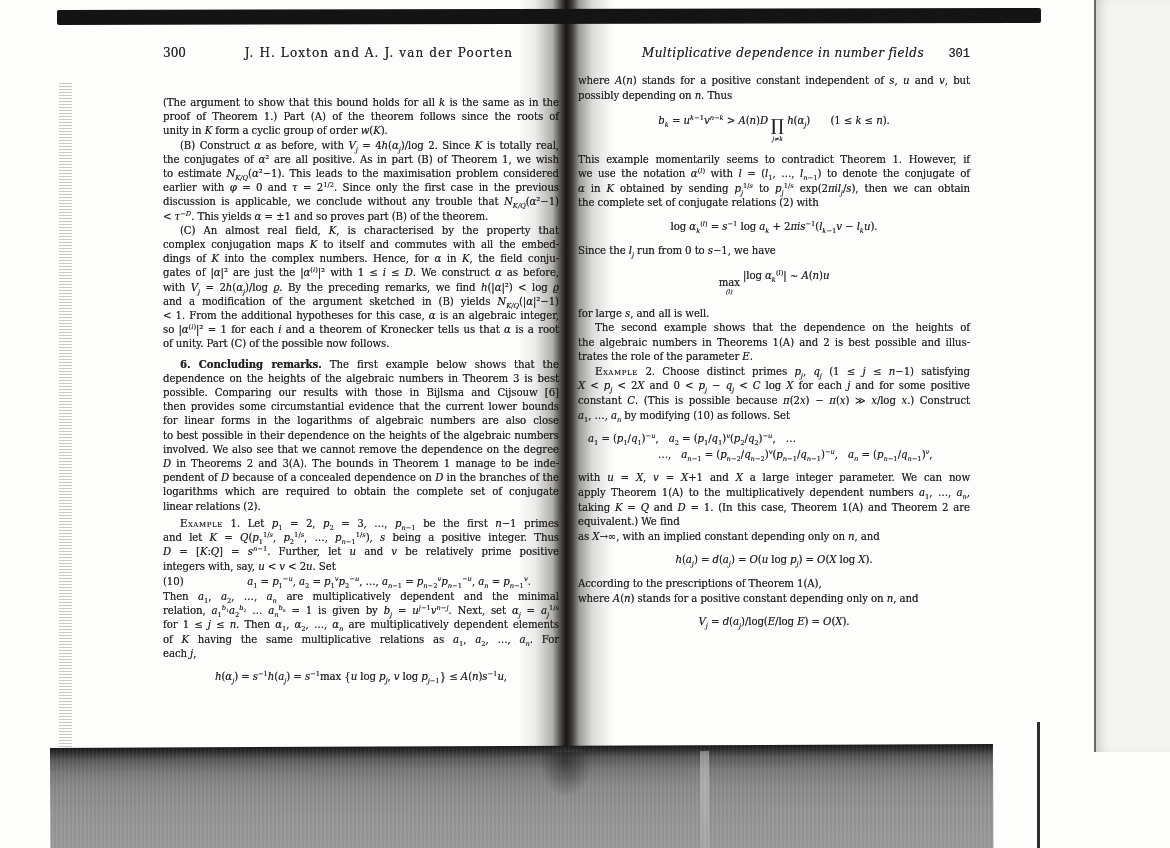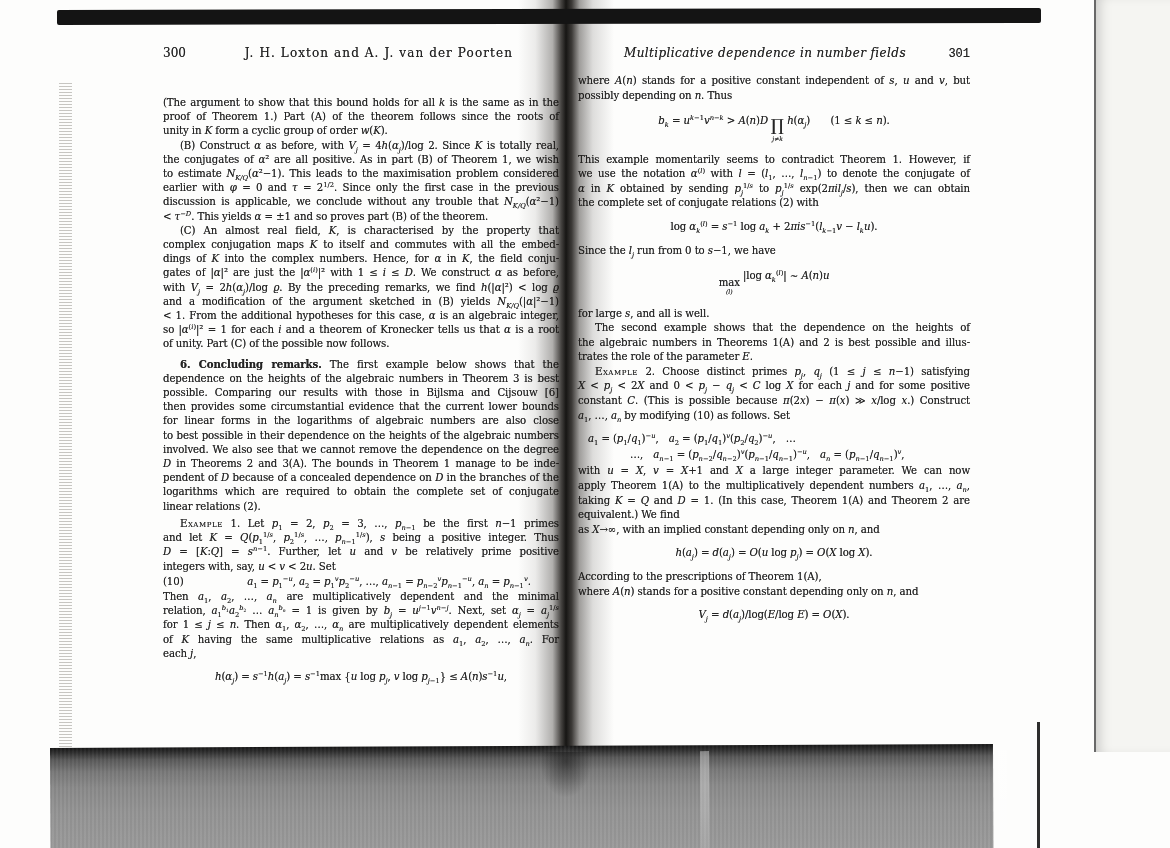--- a/index.html
+++ b/index.html
@@ -29,39 +29,39 @@
           box-shadow:inset 10px 0 14px -8px rgba(0,0,0,.22);}
   
   .pagecol{position:absolute;top:46px;color:#232323;z-index:4;
           text-shadow:0 0 .35px rgba(30,30,30,.65);}
   .pagecol.left{left:163px;width:396px;}
   .pagecol.right{left:578px;width:392px;}
   .runhead{display:flex;align-items:baseline;font-size:12px;}
   .runhead .pnum{width:46px;}
   .runhead .spacer{width:46px;}
   .pagecol.left .runhead .title{flex:1;text-align:right;letter-spacing:1.1px;}
-  .pagecol.right .runhead .title{flex:1;text-align:left;font-style:italic;letter-spacing:.4px;}
+  .pagecol.right .runhead .title{flex:1;text-align:right;font-style:italic;letter-spacing:.4px;}
   .pagecol.right .runhead .pnum{text-align:right;font-family:Liberation Mono, monospace;}
   .pagecol.left .body{margin-top:36px;}
   .pagecol.right .body{margin-top:13px;}
   .body{font-size:10.2px;letter-spacing:-0.1px;}
   .pagecol.left .body{line-height:14.2px;}
   .pagecol.right .body{line-height:14.6px;}
   .ln{white-space:nowrap;text-align:justify;text-align-last:justify;}
   .ln.nj{text-align-last:left;}
   .ln.ind{text-indent:17px;}
   .ln.sp{margin-top:5px;}
   .ln.sp2{margin-top:3px;}
   .ln.f{text-align:center;text-align-last:center;margin:9px 0;}
   .ln.f.t{margin:11px 0;}
   .ln.feq{display:flex;margin:1px 0;}
   .eqnum{width:56px;text-align:left;text-align-last:left;}
   .eqbody{flex:1;text-align:center;text-align-last:center;}
   .ln.fa{text-align:left;text-align-last:left;padding-left:10px;margin:9px 0 0;}
-  .ln.fa2{text-align:left;text-align-last:left;padding-left:52px;margin:1px 0 2px;}
+  .ln.fa2{text-align:left;text-align-last:left;padding-left:80px;margin:1px 0 9px;}
   sub,sup{font-size:.66em;line-height:0;letter-spacing:0;}
   .big{display:inline-flex;flex-direction:column;align-items:center;vertical-align:-7px;line-height:1;}
   .bs{font-size:1.6em;font-style:normal;}
   .bs2{font-style:normal;}
   .bu{font-size:.6em;font-style:italic;margin-top:1px;}
   .sc{font-variant:small-caps;letter-spacing:.6px;}
 </style>
 </head>
 <body>
 

